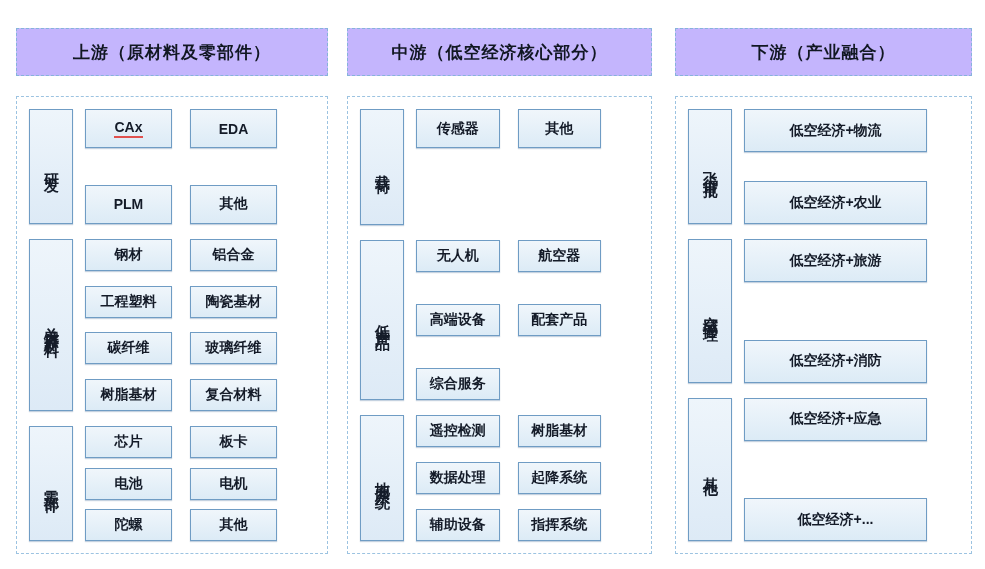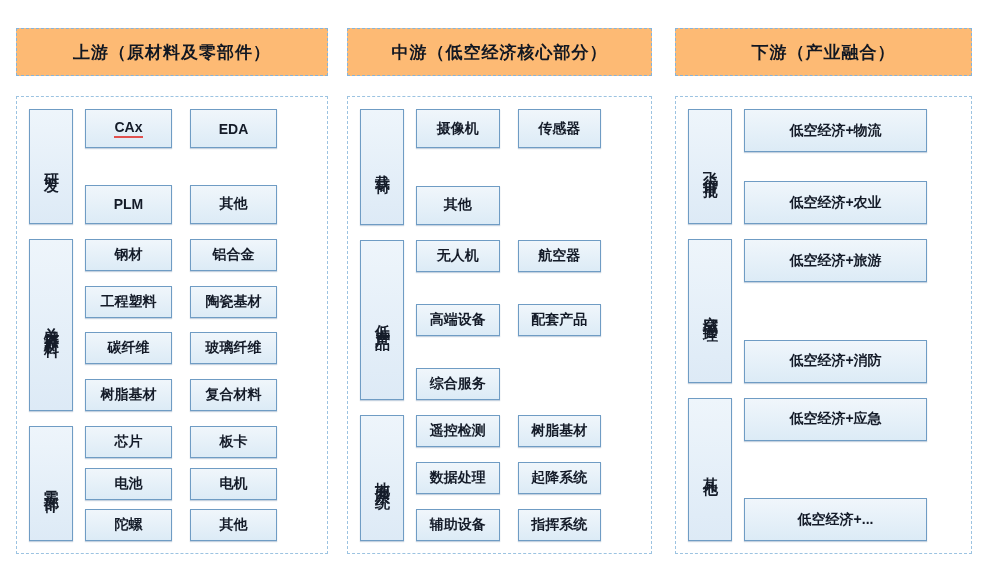--- a/index.html
+++ b/index.html
@@ -5,21 +5,21 @@
   html,body{margin:0;padding:0;background:#ffffff;}
   body{font-family:"Liberation Sans","DejaVu Sans",sans-serif;color:#1b2430;}
   .canvas{position:relative;width:985px;height:569px;background:#ffffff;overflow:hidden;}
 
   .column{position:absolute;top:28px;display:flex;flex-direction:column;}
   .col-1{left:16px;width:312px;}
   .col-2{left:347px;width:305px;}
   .col-3{left:675px;width:297px;text-align:right;}
 
   .col-header{
-    height:46px;border:1.5px dashed #86b4da;background:#fdba74;
+    height:46px;border:1.5px dashed #86b4da;background:#c4b5fd;
     display:flex;align-items:center;justify-content:center;
     font-size:17px;font-weight:bold;letter-spacing:1px;color:#111722;
   }
   .col-body{
     margin-top:20px;height:458px;border:1.5px dashed #9cc3e1;background:#ffffff;
     box-sizing:border-box;display:flex;flex-direction:column;gap:15px;
     padding:12px 10px 12px 12px;
   }
 
   .section{display:flex;gap:12px;min-height:0;}
@@ -136,23 +136,20 @@
   </div>
 
   <div class="column col-2">
     <div class="col-header">中游（低空经济核心部分）</div>
     <div class="col-body">
 
       <div class="section flex-110">
         <div class="vlabel">载荷</div>
         <div class="grid">
           <div class="item h-md">
-              <span>摄像机</span>
-            </div>
-          <div class="item h-md">
               <span>传感器</span>
             </div>
           <div class="item h-md">
               <span>其他</span>
             </div>
         </div>
       </div>
 
       <div class="section flex-152">
         <div class="vlabel">低空产品</div>

